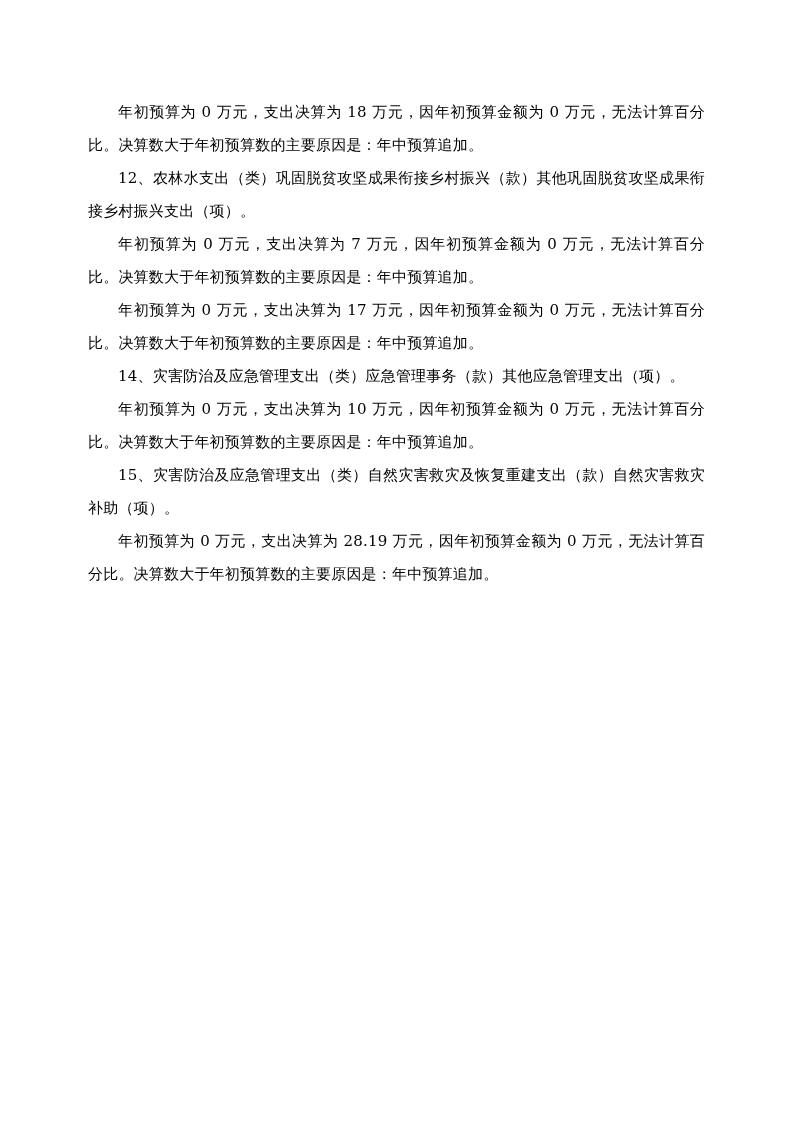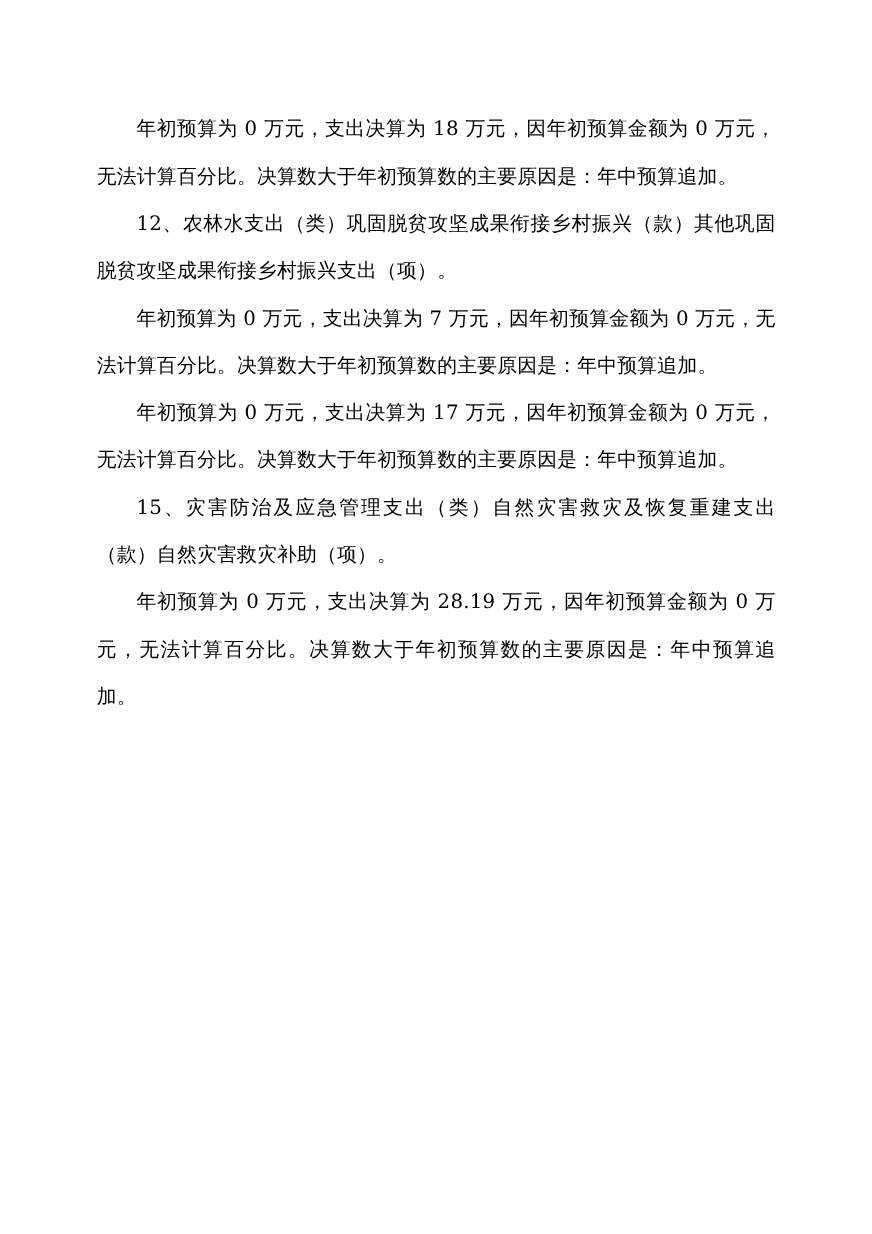--- a/index.html
+++ b/index.html
@@ -19,34 +19,36 @@
     height: 1122px;
     box-sizing: border-box;
     padding: 96px 88px 80px 88px;
     background: #ffffff;
   }
   .doc-body {
     width: 100%;
   }
   p.para {
     margin: 0 0 0 0;
-    font-size: 18px;
-    line-height: 43px;
+    font-size: 15px;
+    line-height: 33px;
     text-align: justify;
     text-justify: inter-ideograph;
     letter-spacing: 0.2px;
     text-indent: 2em;
     word-break: break-all;
   }
 </style>
 </head>
 <body>
 
 <div class="page">
   <div class="doc-body">
     <p class="para">年初预算为 0 万元，支出决算为 18 万元，因年初预算金额为 0 万元，无法计算百分比。决算数大于年初预算数的主要原因是：年中预算追加。</p>
     <p class="para">12、农林水支出（类）巩固脱贫攻坚成果衔接乡村振兴（款）其他巩固脱贫攻坚成果衔接乡村振兴支出（项）。</p>
     <p class="para">年初预算为 0 万元，支出决算为 7 万元，因年初预算金额为 0 万元，无法计算百分比。决算数大于年初预算数的主要原因是：年中预算追加。</p>
     <p class="para">年初预算为 0 万元，支出决算为 17 万元，因年初预算金额为 0 万元，无法计算百分比。决算数大于年初预算数的主要原因是：年中预算追加。</p>
+    <p class="para">14、灾害防治及应急管理支出（类）应急管理事务（款）其他应急管理支出（项）。</p>
+    <p class="para">年初预算为 0 万元，支出决算为 10 万元，因年初预算金额为 0 万元，无法计算百分比。决算数大于年初预算数的主要原因是：年中预算追加。</p>
     <p class="para">15、灾害防治及应急管理支出（类）自然灾害救灾及恢复重建支出（款）自然灾害救灾补助（项）。</p>
     <p class="para">年初预算为 0 万元，支出决算为 28.19 万元，因年初预算金额为 0 万元，无法计算百分比。决算数大于年初预算数的主要原因是：年中预算追加。</p>
   </div>
 </div>
 
 </body></html>

